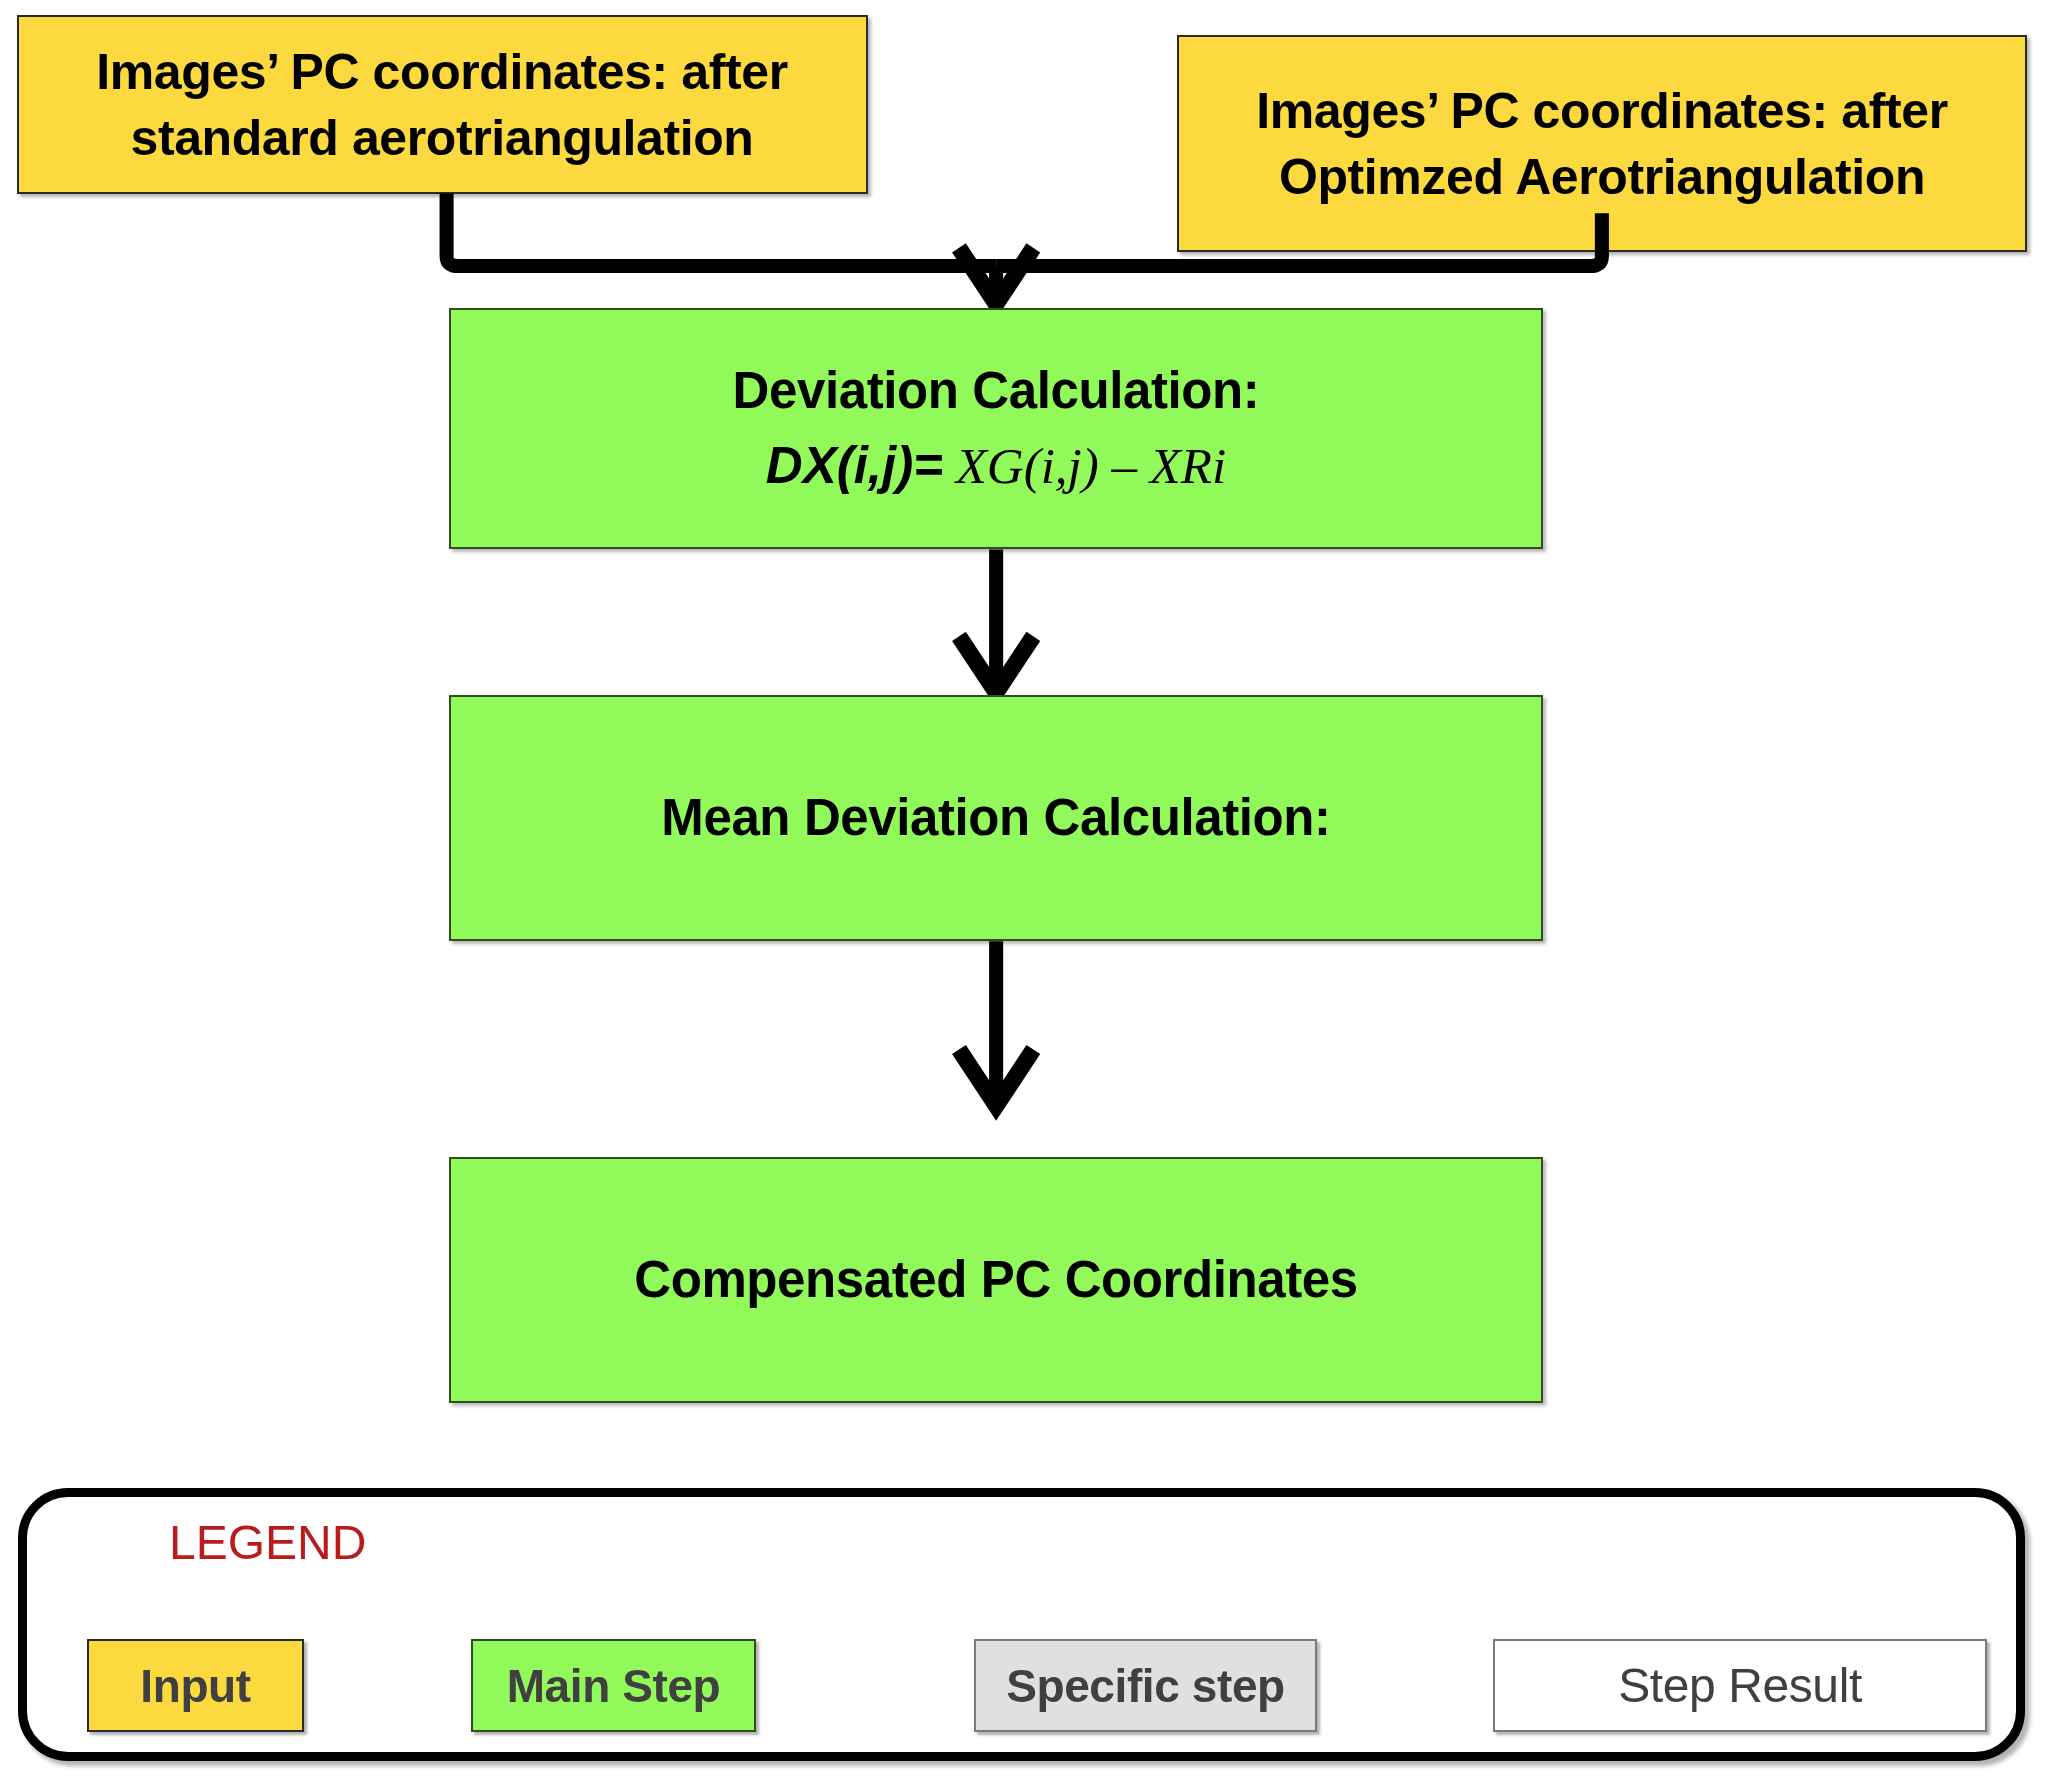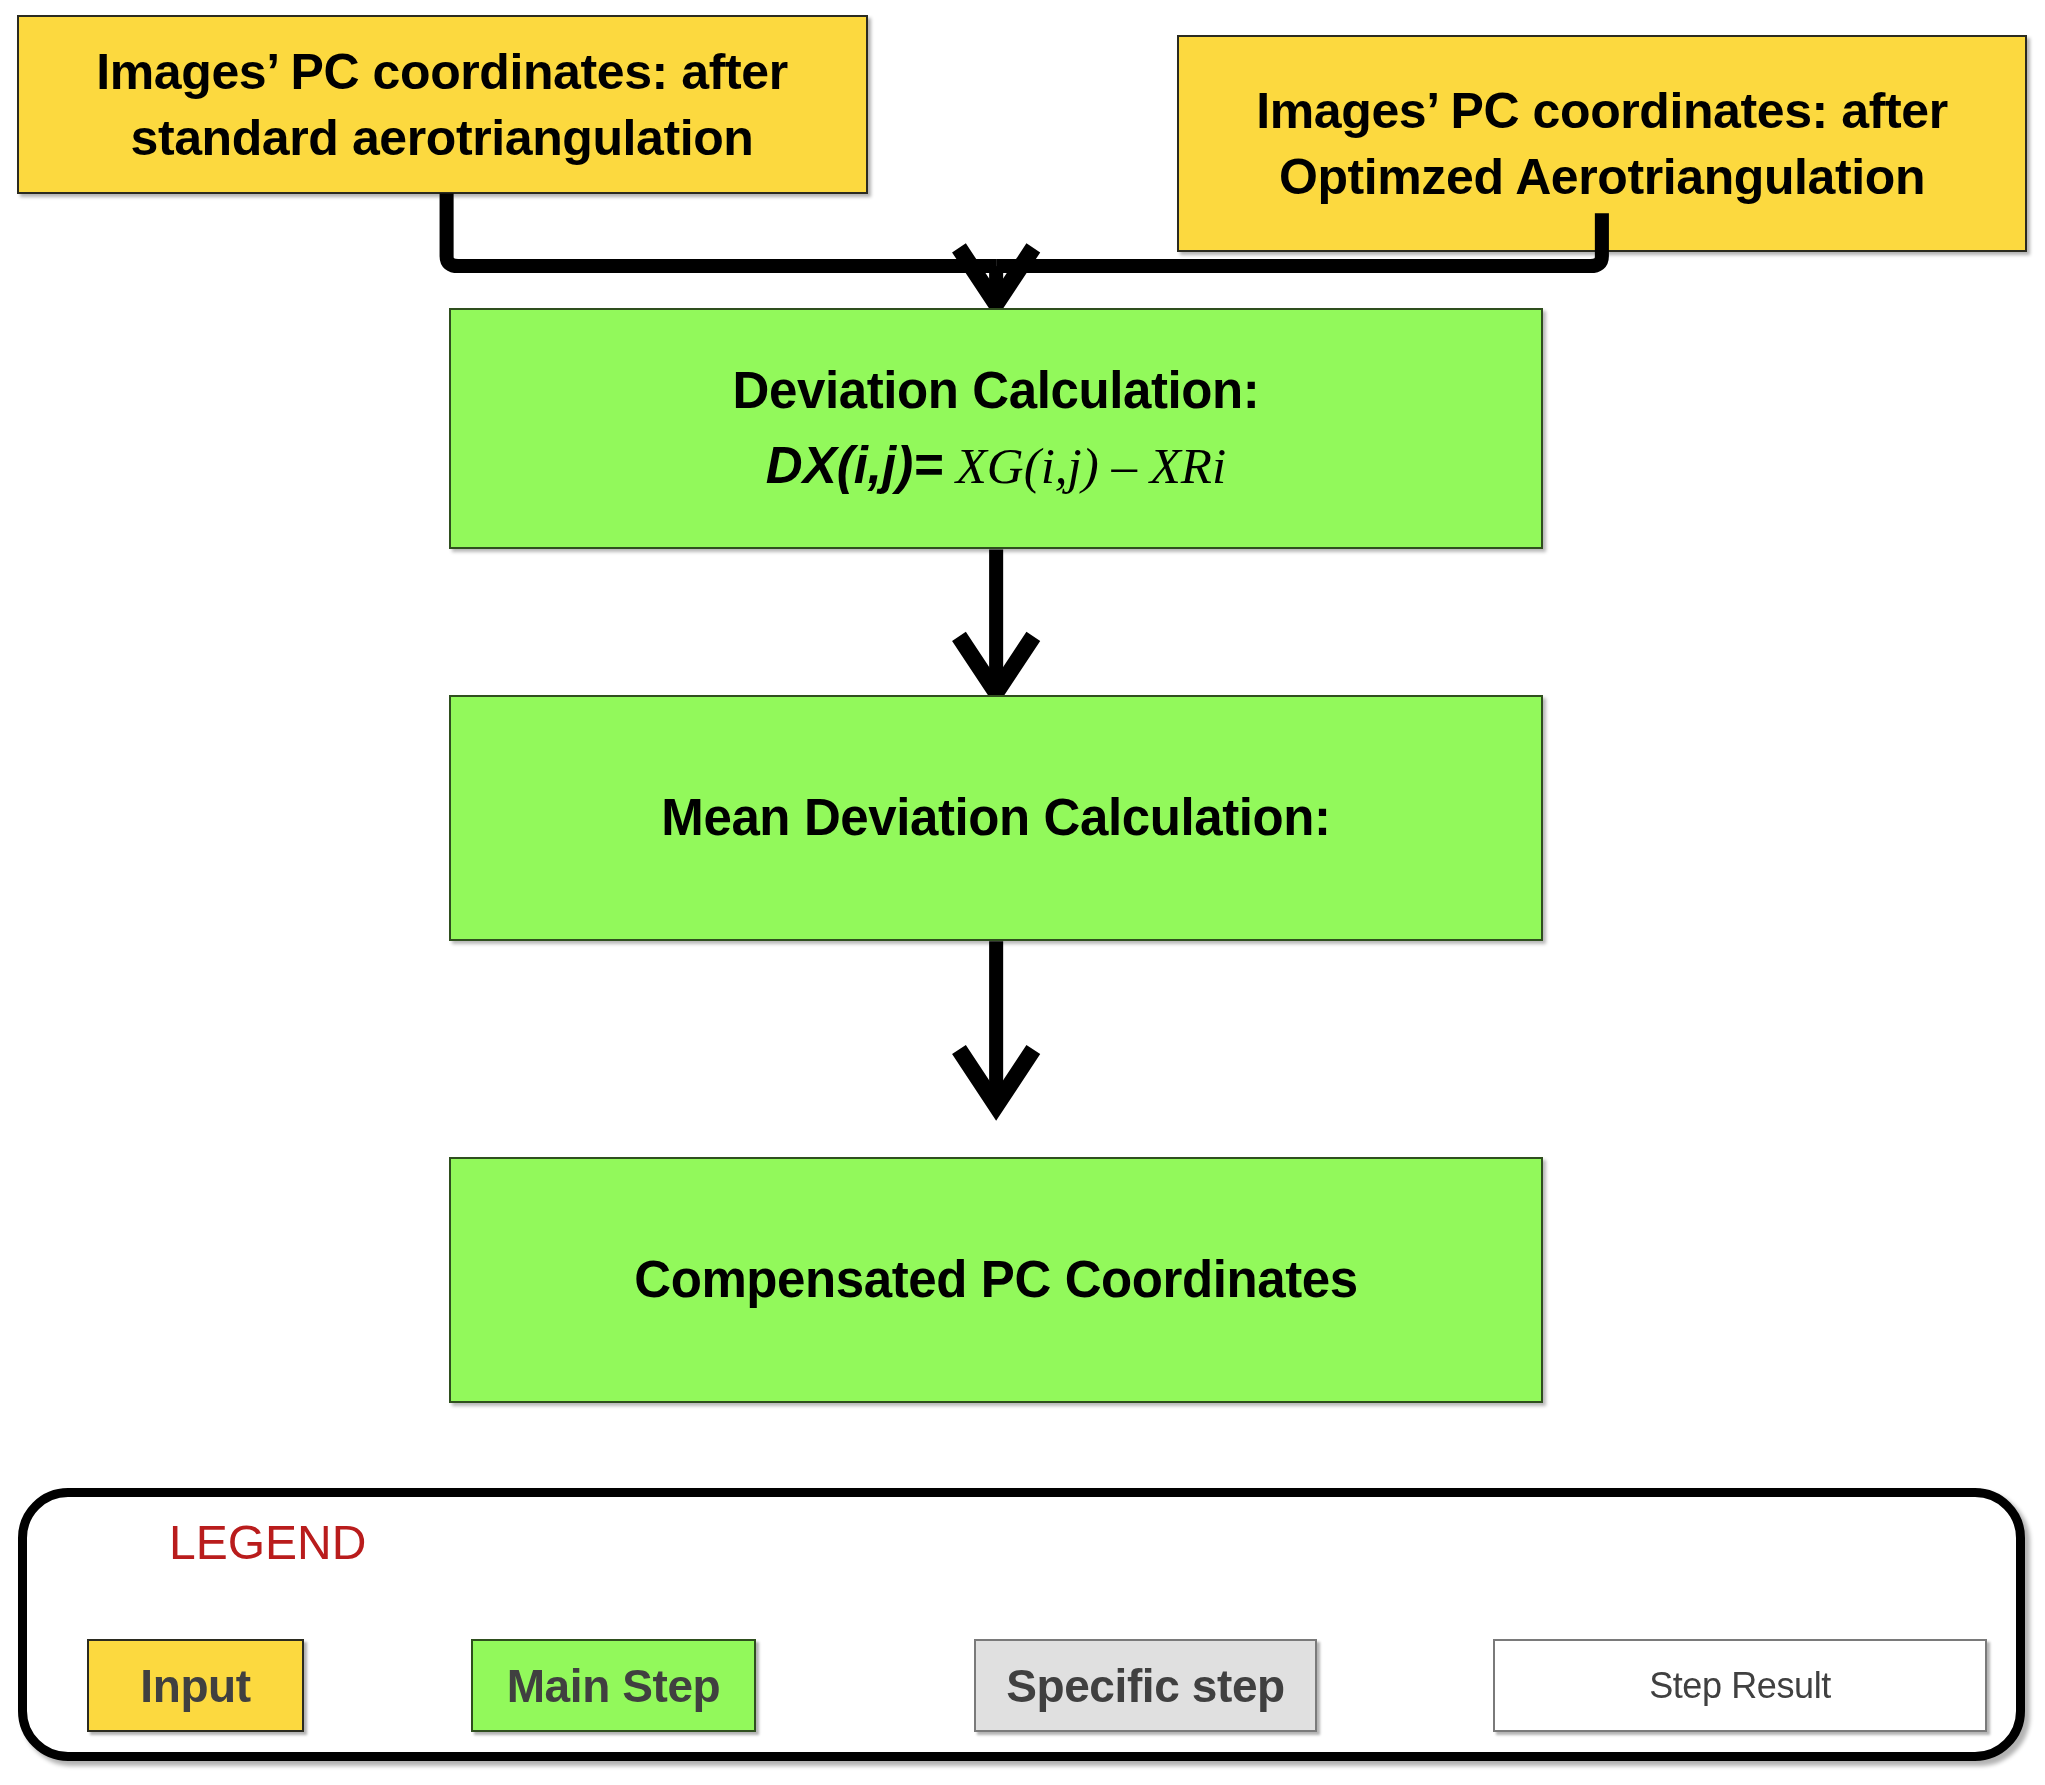--- a/index.html
+++ b/index.html
@@ -128,21 +128,21 @@
     font-weight: bold;
     font-size: 46px;
     letter-spacing: -0.4px;
     color: #404040;
     box-shadow: 2.5px 2.5px 2.5px rgba(0,0,0,0.30);
   }
   #chip-input  { left: 87px;  width: 217px; background: #FCD93F; border: 2.5px solid #2b2b20; }
   #chip-main   { left: 471px;  width: 285px; background: #92F95B; border: 2.5px solid #2f4f1e; }
   #chip-spec   { left: 974px; width: 343px; background: #E0E0E0; border: 2.5px solid #7a7a7a; }
   #chip-result { left: 1493px; width: 494px; background: #FFFFFF; border: 2.5px solid #7a7a7a;
-                 font-weight: normal; font-size: 36px; }
+                 font-weight: normal; font-size: 48px; }
 </style>
 </head>
 <body>
 
 <div class="node input-box" id="input-left">
   <span>Images’ PC coordinates: after standard aerotriangulation</span>
 </div>
 
 <div class="node input-box" id="input-right">
   <span>Images’ PC coordinates: after Optimzed Aerotriangulation</span>

